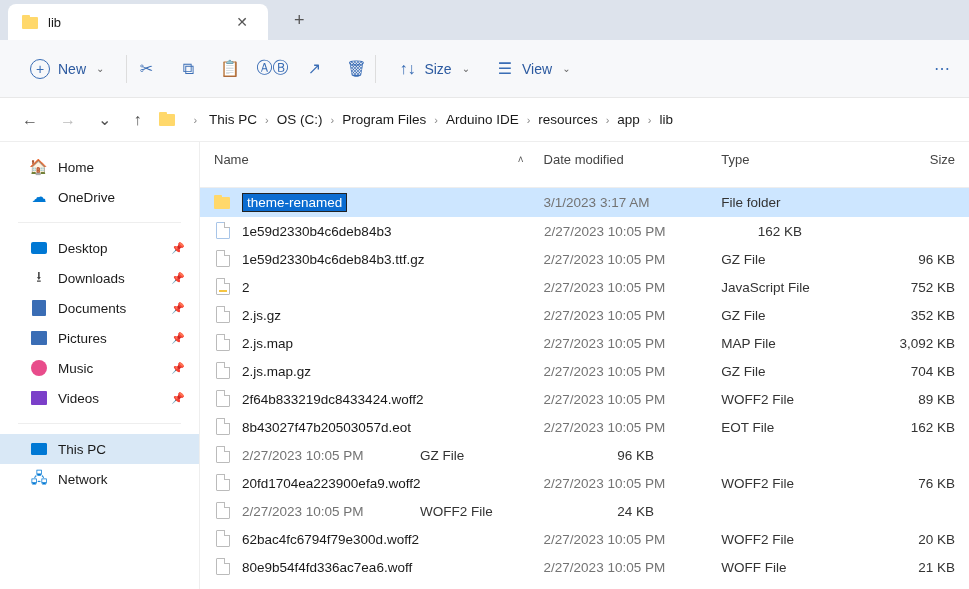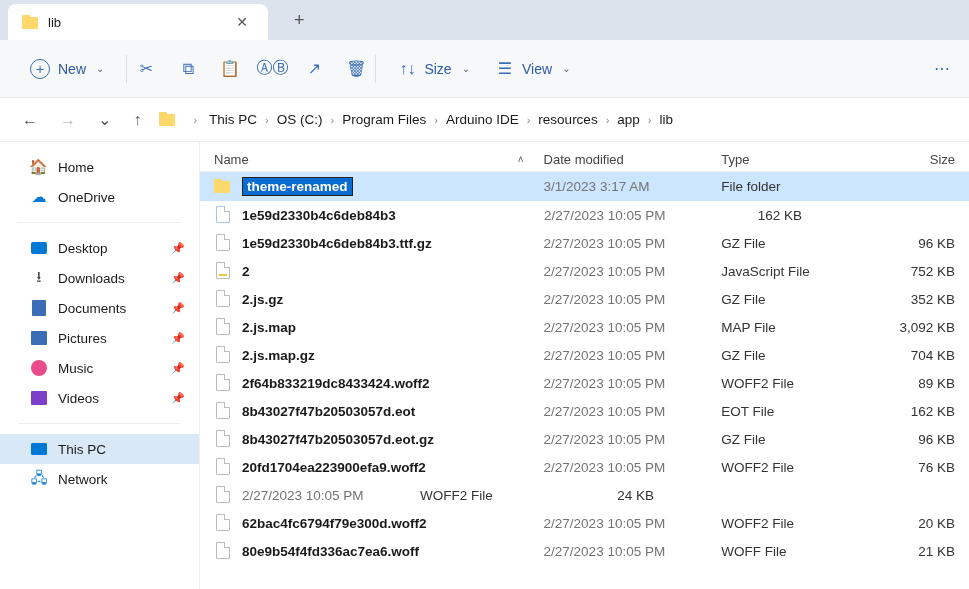--- a/index.html
+++ b/index.html
@@ -52,30 +52,30 @@
 .dl-i { color: #444; }
 .doc-i { background: #3a6db5; width: 14px; height: 16px; border-radius: 1px; }
 .pic-i { background: #3a6db5; width: 16px; height: 14px; border-radius: 1px; }
 .music-i { background: #e84c8b; width: 16px; height: 16px; border-radius: 50%; }
 .video-i { background: #7b3fc9; width: 16px; height: 14px; border-radius: 1px; }
 .pc-i { background: #0078d4; width: 16px; height: 12px; border: 1px solid #0078d4; border-radius: 1px; }
 .net-i { color: #0078d4; }
 
 
 .filepane { flex: 1; overflow-y: auto; }
-.headers { display: flex; padding: 10px 14px 4px 14px; border-bottom: 1px solid #eee; font-size: 13px; color: #444; }
+.headers { display: flex; padding: 10px 14px 20px 14px; border-bottom: 1px solid #eee; font-size: 13px; color: #444; }
 .col-name { width: 330px; display: flex; align-items: center; gap: 8px; }
 .col-date { width: 178px; }
 .col-type { width: 154px; }
 .col-size { width: 80px; text-align: right; }
 .sort-ind { margin-left: auto; margin-right: 20px; color: #555; font-size: 10px; }
 .row { display: flex; padding: 5px 14px; align-items: center; font-size: 13.5px; }
 .row.selected { background: #cde6ff; }
 .row .file-icon { width: 18px; height: 18px; margin-right: 10px; position: relative; flex-shrink: 0; }
-.row .name { width: 302px; white-space: nowrap; overflow: hidden; text-overflow: ellipsis; font-weight: bold; }
+.row .name { width: 302px; white-space: nowrap; overflow: hidden; text-overflow: ellipsis; }
 .row .date { width: 178px; color: #737373; }
 .row .type { width: 154px; color: #333; }
 .row .size { width: 80px; text-align: right; color: #333; }
 .rename-box { border: 1px solid #222; background: #0a6cd1; color: #fff; padding: 1px 4px; font-size: 13.5px; display: inline-block; }
 
 
 .fi-folder .folder-shape { background: #ffd86b; }
 .fi-folder .folder-tab { background: #ffd86b; }
 .fi-file { border: 1px solid #bbb; width: 14px; height: 17px; background: #fff; position: absolute; top: 0; left: 2px; border-radius: 1px; }
 .fi-file::before { content: ""; position: absolute; top: -1px; right: -1px; width: 5px; height: 5px; background: #fff; border-left: 1px solid #bbb; border-bottom: 1px solid #bbb; }
@@ -302,21 +302,20 @@
           </span>
           <span class="name">8b43027f47b20503057d.eot</span>
           <span class="date">2/27/2023 10:05 PM</span>
           <span class="type">EOT File</span>
           <span class="size">162 KB</span>
         </div>
         <div class="row">
           <span class="file-icon">
             <span class="fi-file"></span>
           </span>
-          <span class="name">8b43027f47b20503057d.eot.gz</span>
           <span class="date">2/27/2023 10:05 PM</span>
           <span class="type">GZ File</span>
           <span class="size">96 KB</span>
         </div>
         <div class="row">
           <span class="file-icon">
             <span class="fi-file"></span>
           </span>
           <span class="name">20fd1704ea223900efa9.woff2</span>
           <span class="date">2/27/2023 10:05 PM</span>

